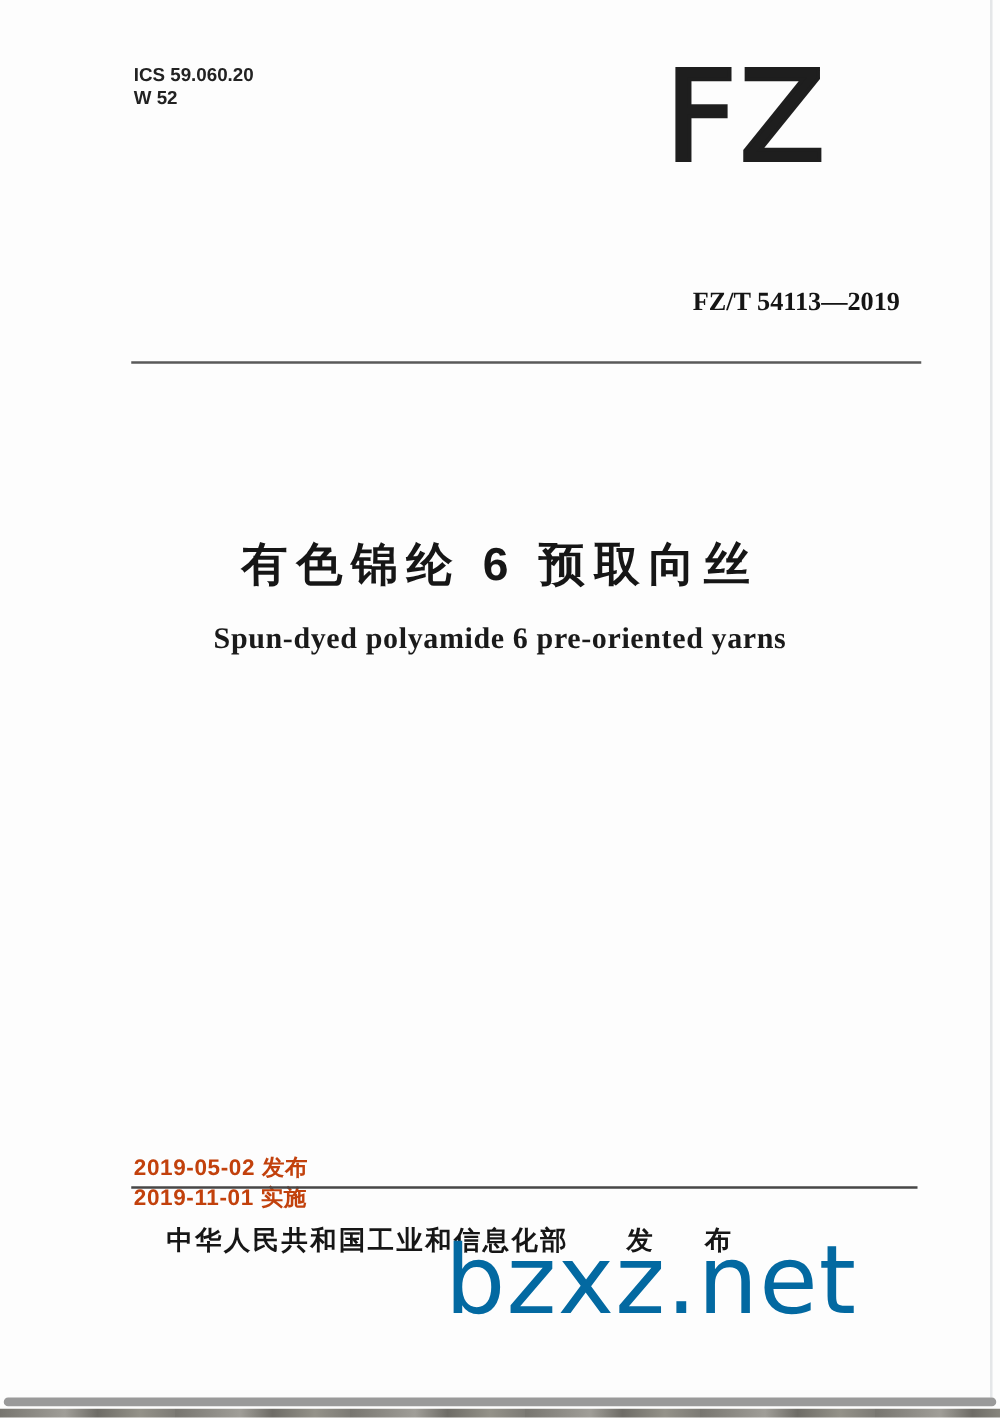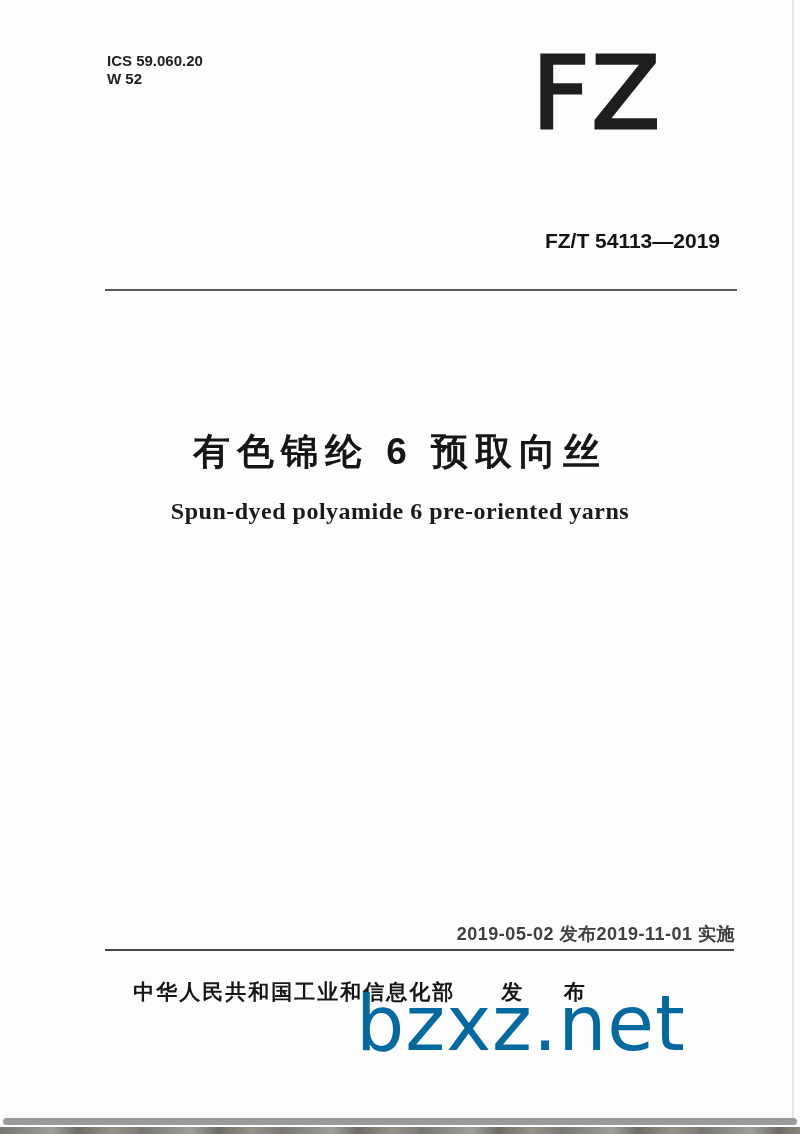--- a/index.html
+++ b/index.html
@@ -31,21 +31,21 @@
   .org-heading{
     position:absolute;left:0;top:160px;width:800px;
     text-align:center;
     font-weight:bold;font-size:41px;line-height:1.1;
     letter-spacing:9px;color:#1a1a1a;
     white-space:nowrap;
   }
   .std-number{
     position:absolute;left:105px;top:229px;width:615px;
     text-align:right;
-    font-family:Liberation Sans, sans-serif;
+    font-family:Liberation Serif, serif;
     font-weight:bold;font-size:21px;color:#141414;
   }
   .rule-top{
     position:absolute;left:105px;top:289px;width:632px;height:2px;
     background:#5a5a5a;
   }
   .main-title{
     position:absolute;left:0;top:430px;width:800px;
     text-align:center;
     font-weight:bold;font-size:37px;line-height:1.2;
@@ -54,23 +54,24 @@
   }
   .title-en{
     position:absolute;left:0;top:498px;width:800px;
     text-align:center;
     font-family:"Liberation Serif",serif;
     font-weight:bold;font-size:24px;color:#1a1a1a;
     letter-spacing:0.5px;
   }
   .dates-row{
     position:absolute;left:107px;top:922px;width:628px;
-    display:flex;justify-content:flex-end;
-    font-weight:bold;font-size:18px;color:#404040;
+    display:flex;justify-content:flex-start;
+    font-weight:bold;font-size:18px;color:#c2410c;
     letter-spacing:0.5px;
+    flex-direction:column;
   }
   .rule-bottom{
     position:absolute;left:105px;top:949px;width:629px;height:2px;
     background:#474747;
   }
   .publisher-row{
     position:absolute;left:0;top:978px;width:728px;
     display:flex;justify-content:center;align-items:baseline;
     font-weight:bold;font-size:21px;color:#161616;
     letter-spacing:2px;white-space:pre;

